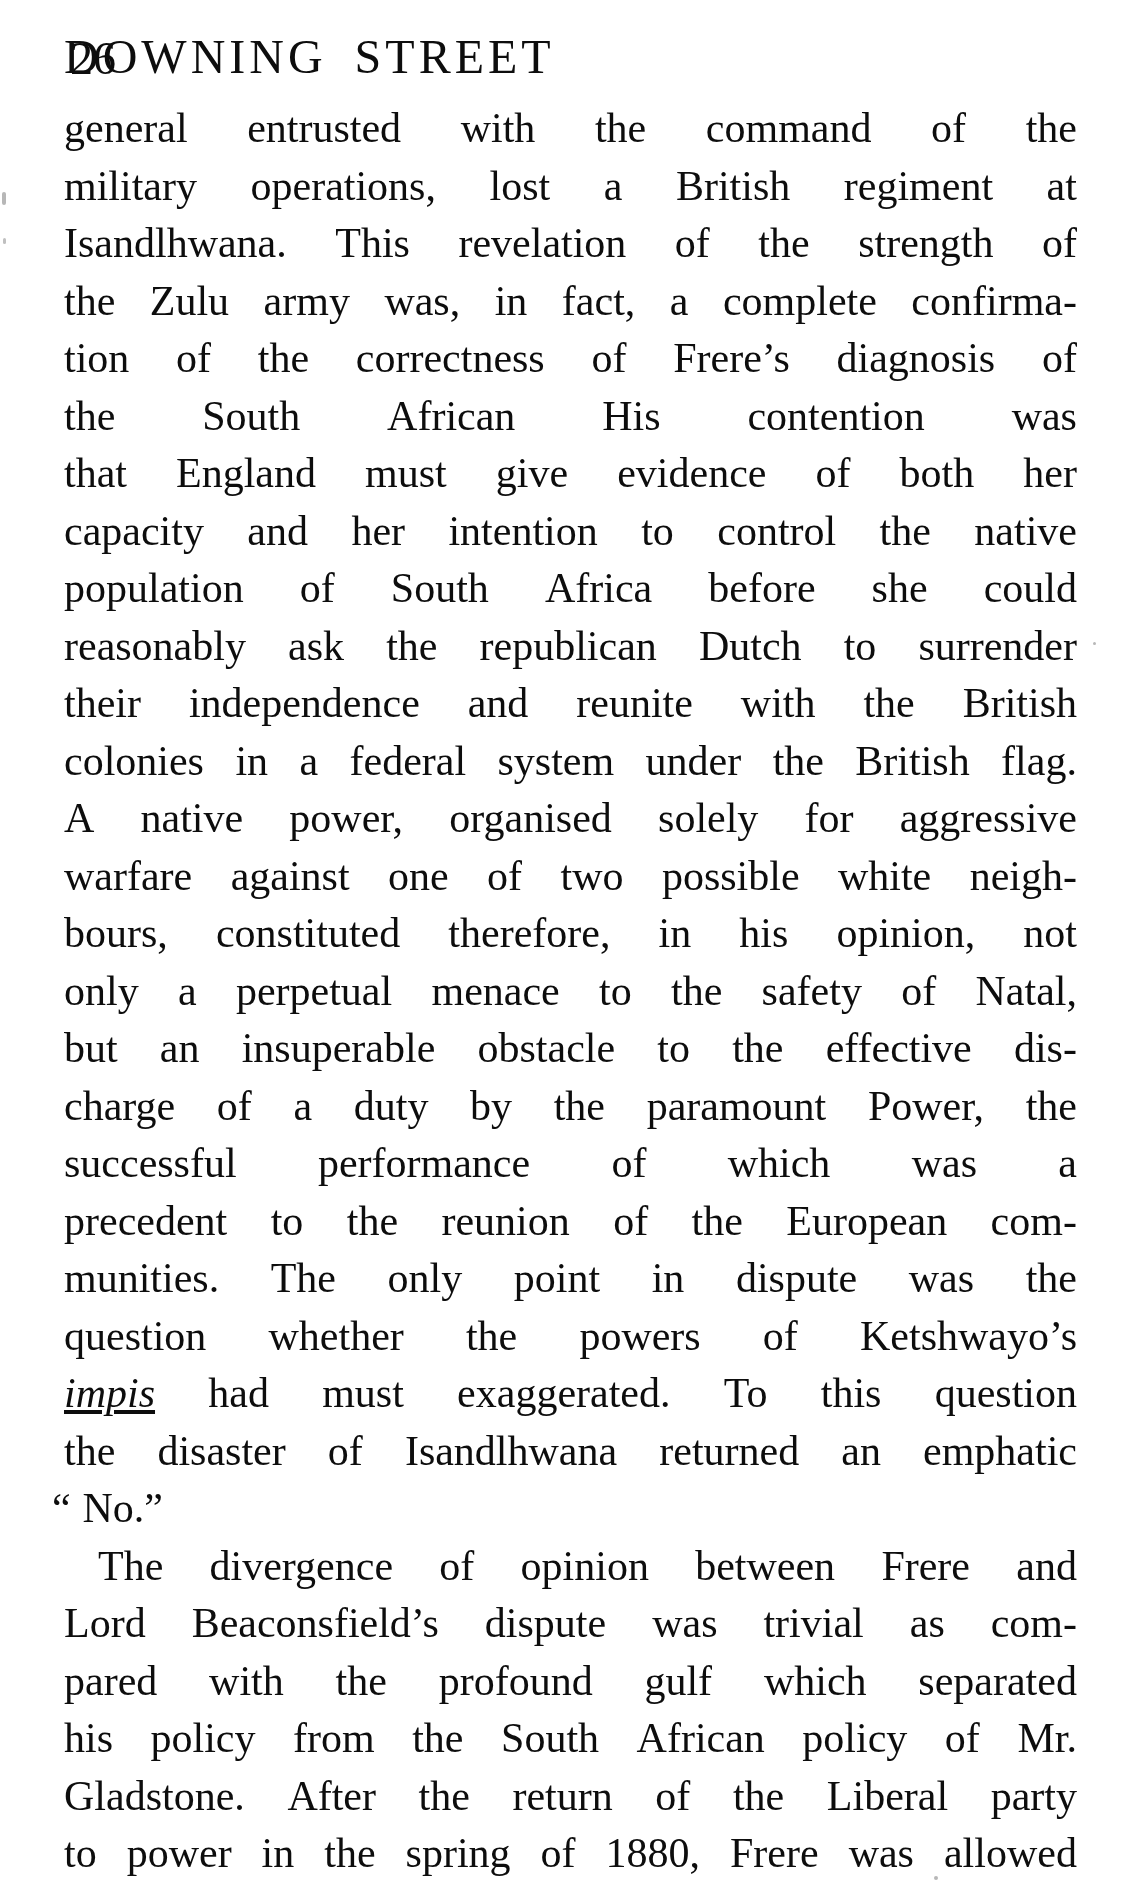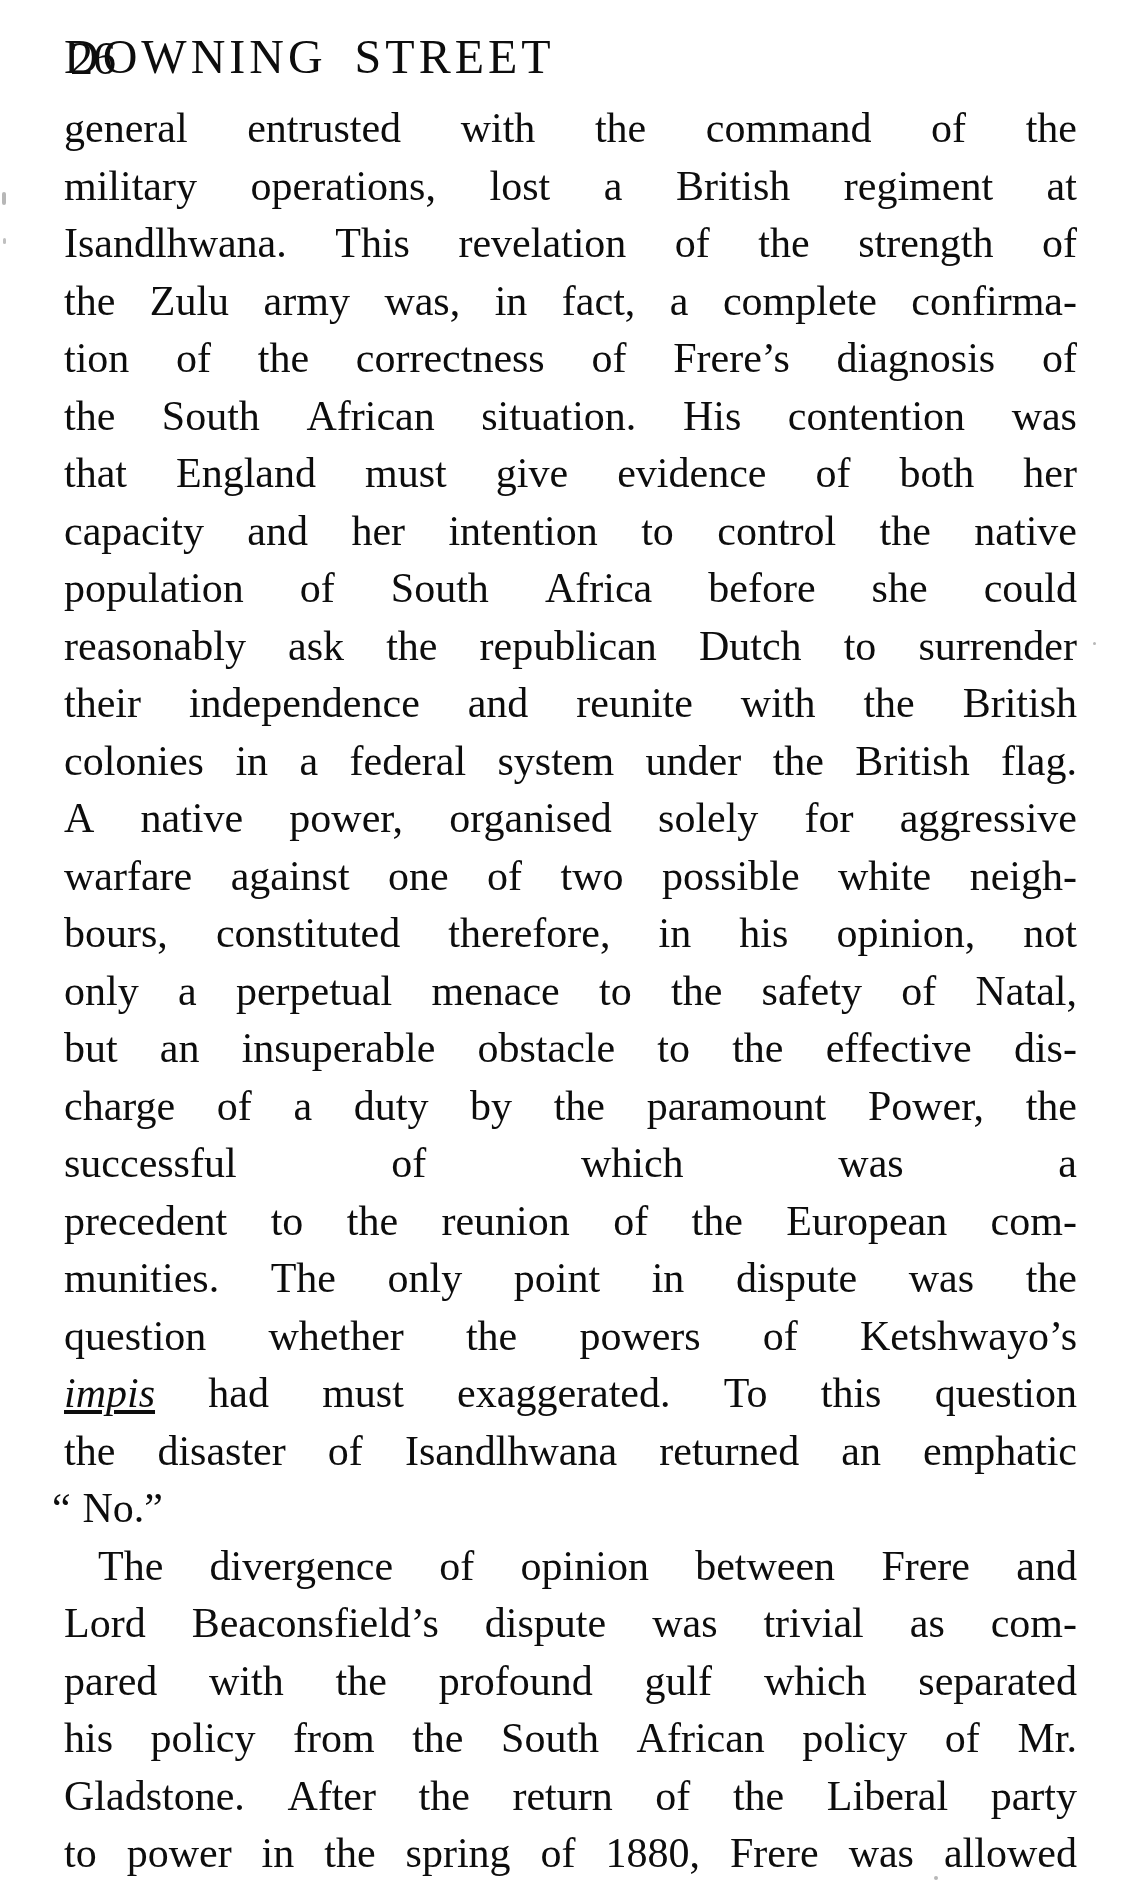--- a/index.html
+++ b/index.html
@@ -141,21 +141,20 @@
         <span>correctness</span>
         <span>of</span>
         <span>Frere’s</span>
         <span>diagnosis</span>
         <span>of</span>
       </div>
       <div class="line">
         <span>the</span>
         <span>South</span>
         <span>African</span>
-        <span>situation.</span>
         <span>His</span>
         <span>contention</span>
         <span>was</span>
       </div>
       <div class="line">
         <span>that</span>
         <span>England</span>
         <span>must</span>
         <span>give</span>
         <span>evidence</span>
@@ -266,20 +265,21 @@
         <span>a</span>
         <span>duty</span>
         <span>by</span>
         <span>the</span>
         <span>paramount</span>
         <span>Power,</span>
         <span>the</span>
       </div>
       <div class="line">
         <span>successful</span>
+        <span>performance</span>
         <span>of</span>
         <span>which</span>
         <span>was</span>
         <span>a</span>
       </div>
       <div class="line">
         <span>precedent</span>
         <span>to</span>
         <span>the</span>
         <span>reunion</span>

